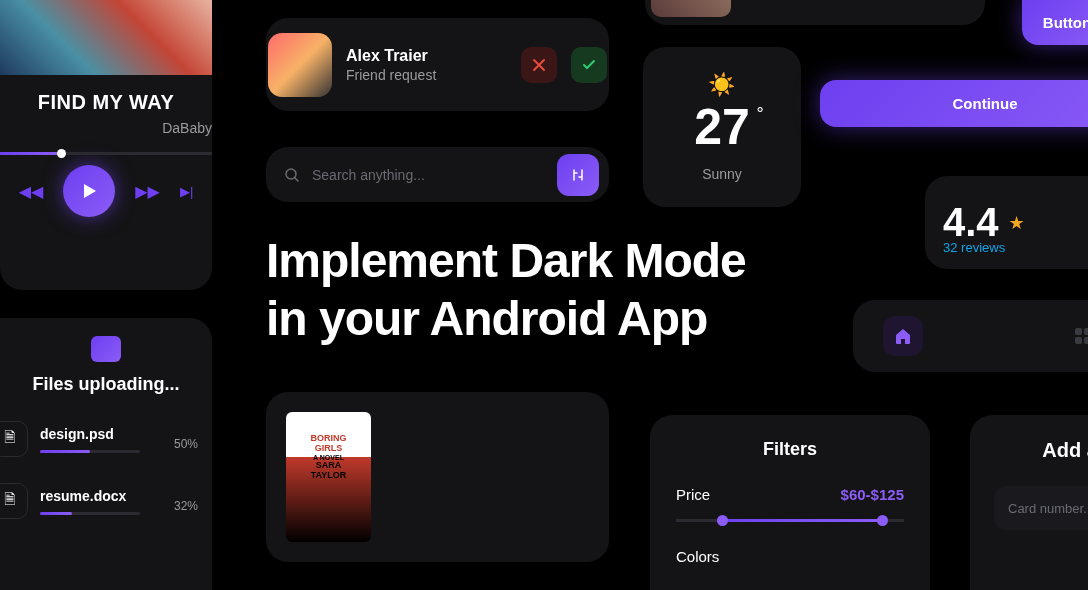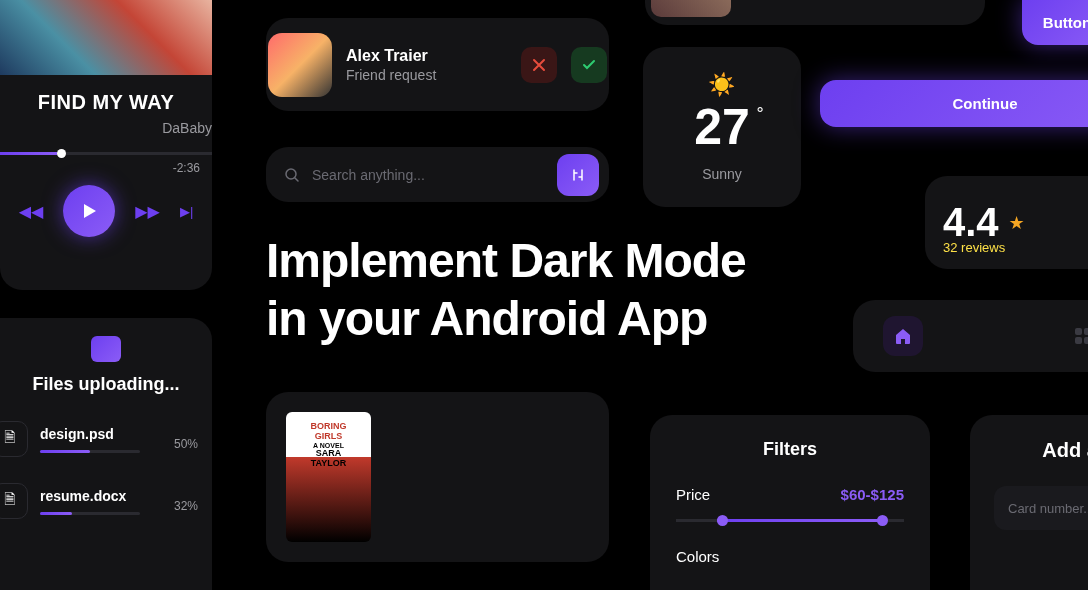--- a/index.html
+++ b/index.html
@@ -49,42 +49,42 @@
 
 
 .btn-accent{position:absolute;background:linear-gradient(135deg,#6d3ff0,#8b5cf6);border-radius:16px;display:flex;align-items:center;justify-content:center;font-weight:600;font-size:15px;box-shadow:0 0 25px rgba(109,63,240,.5)}
 .btn1{left:1022px;top:0;width:90px;height:45px;border-radius:0 0 16px 16px}
 .btn2{left:820px;top:80px;width:330px;height:47px}
 
 
 .rating{left:925px;top:176px;width:200px;height:93px;display:flex;align-items:center;padding:0 18px;gap:10px}
 .rating-num{font-size:40px;font-weight:800}
 .star{color:#f5a623;font-size:18px}
-.rating-sub{color:#fde047;font-size:13px;position:absolute;left:18px;bottom:14px}
+.rating-sub{color:#0ea5e9;font-size:13px;position:absolute;left:18px;bottom:14px}
 
 
 .nav{left:853px;top:300px;width:280px;height:72px;display:flex;align-items:center;gap:30px;padding:0 30px}
 .nav-ic{width:40px;height:40px;border-radius:12px;display:flex;align-items:center;justify-content:center;color:#3a3a42;font-size:20px}
 .nav-ic.active{background:#1f1530;color:#8b5cf6}
 
 
 .files{left:0;top:318px;width:212px;height:280px;padding:18px 14px;border-radius:0 22px 0 0}
 .folder-ic{width:30px;height:26px;background:linear-gradient(135deg,#6d3ff0,#8b5cf6);border-radius:6px;margin:0 auto 12px}
 .files-title{text-align:center;font-weight:800;font-size:18px}
 .file-row{display:flex;align-items:center;gap:12px;margin-top:26px}
 .file-ic{width:36px;height:36px;border:1px solid #2a2a30;border-radius:10px;display:flex;align-items:center;justify-content:center;font-size:14px;margin-left:-22px}
 .file-info{flex:1}
 .file-name{font-size:14px;font-weight:600}
 .file-bar{height:3px;background:#2a2a30;margin-top:8px;border-radius:2px;position:relative;width:100px}
 .file-fill{position:absolute;height:100%;background:linear-gradient(90deg,#6d3ff0,#8b5cf6);border-radius:2px}
 .file-pct{font-size:12px;color:#9a9a9f;position:absolute;right:0;top:16px}
 
 
 .book{left:266px;top:392px;width:343px;height:170px;padding:20px;display:flex;gap:18px}
-.cover{width:85px;height:130px;background:linear-gradient(180deg,#fff 0%,#fff 35%,#c0392b 35%,#000 100%);border-radius:6px;display:flex;flex-direction:column;align-items:center;justify-content:flex-start;padding-top:10px;font-size:9px;font-weight:800;color:#c0392b;line-height:1.1;text-align:center}
+.cover{width:85px;height:130px;background:linear-gradient(180deg,#fff 0%,#fff 35%,#c0392b 35%,#000 100%);border-radius:6px;display:flex;flex-direction:column;align-items:center;justify-content:flex-start;padding-top:22px;font-size:9px;font-weight:800;color:#c0392b;line-height:1.1;text-align:center}
 .book-title{font-weight:700;font-size:17px}
 .book-author{color:#9a9a9f;font-size:14px;margin-top:4px}
 .book-desc{color:#9a9a9f;font-size:13px;margin-top:14px;line-height:1.5}
 
 
 .filters{left:650px;top:415px;width:280px;height:200px;padding:24px 26px}
 .filters-title{text-align:center;font-weight:800;font-size:18px;margin-bottom:26px}
 .filter-row{display:flex;justify-content:space-between;font-size:15px;margin-bottom:16px}
 .filter-val{color:#8b5cf6;font-weight:600}
 .slider{height:3px;background:#2a2a30;position:relative;margin:4px 0 26px}
@@ -110,21 +110,20 @@
   <div class="strip-img"></div>
 
   <div class="music">
     <div class="album-art"></div>
     <div class="music-title">FIND MY WAY</div>
     <div class="music-artist">DaBaby</div>
     <div class="track-bar">
       <div class="track-fill"></div>
         <div class="track-dot"></div>
     </div>
-    <div class="time">-2:36</div>
     <div class="controls">
       <span class="ctrl-ic">◀◀</span>
       <div class="play-btn">
         <svg width="18" height="18" viewBox="0 0 18 18">
             <path d="M4 2l12 7-12 7z" fill="#fff"></path>
           </svg>
       </div>
       <span class="ctrl-ic">▶▶</span>
       <span class="ctrl-ic small">▶|</span>
     </div>

